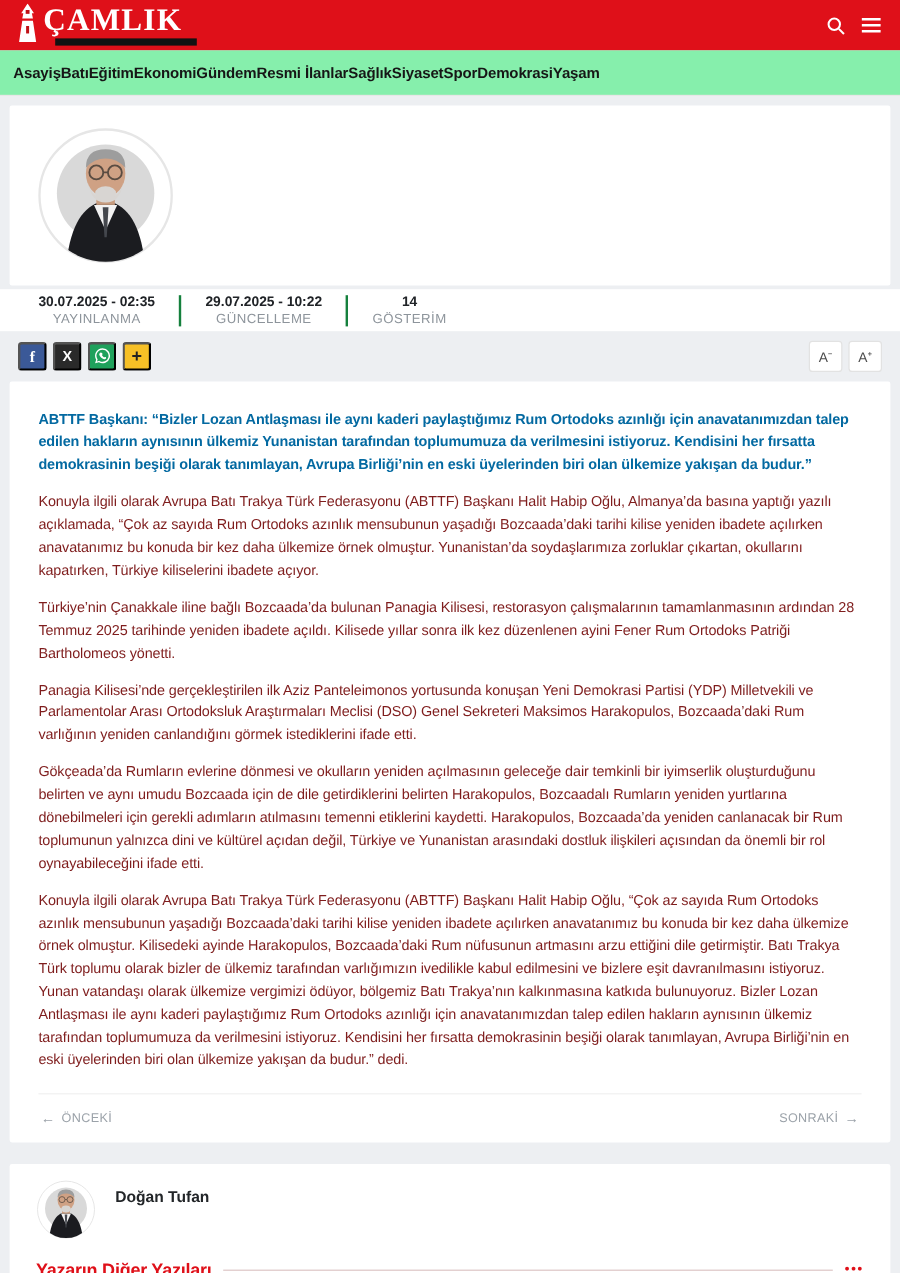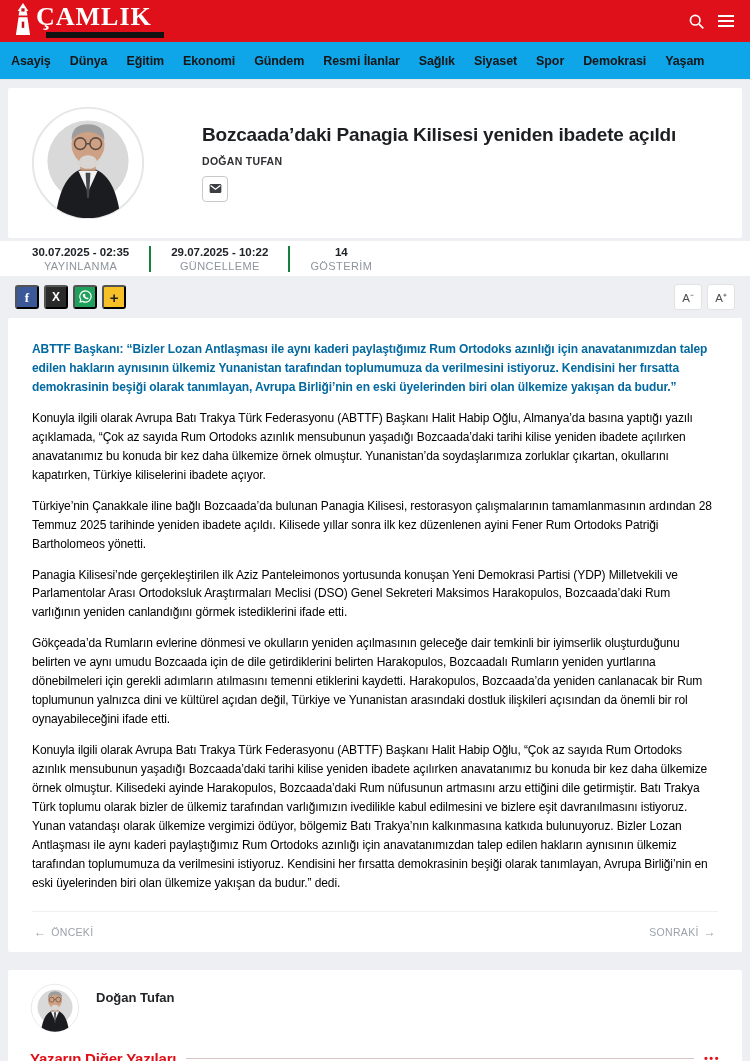--- a/index.html
+++ b/index.html
@@ -21,22 +21,22 @@
   .logo-col { display: flex; flex-direction: column; }
   .logo-text {
     font-family: "Liberation Serif", serif; font-weight: bold; color: #fff;
     font-size: 26px; line-height: 1; letter-spacing: 1px;
   }
   .logo-tagline { height: 6px; width: 118px; background: #121212; margin: 2px 0 0 10px; }
   .topbar-actions { display: flex; align-items: center; gap: 13px; }
   .icon-btn { display: flex; align-items: center; cursor: pointer; }
   
   .nav {
-    background: #0ea5e9; height: 38px; display: flex; align-items: center;
-    padding: 0 11px; gap: 19px; border-bottom: 1px solid #e7e7e7;
+    background: #86efac; height: 38px; display: flex; align-items: center;
+    padding: 0 11px; border-bottom: 1px solid #e7e7e7;
   }
   .nav-item {
     font-size: 12.5px; font-weight: bold; color: #161616;
     text-decoration: none; letter-spacing: -0.1px; white-space: nowrap; cursor: pointer;
   }
   
   .page { padding: 8px; }
   .card { background: #fff; border-radius: 2px; }
   
   .article-head { display: flex; align-items: center; padding: 12px 22px; height: 150px; margin-bottom: 3px; }
@@ -69,21 +69,21 @@
   .share-plus { background: var(--plus-yellow, #f6c026); color: #222; font-size: 15px; }
   .font-controls { display: flex; gap: 5px; }
   .font-btn {
     width: 28px; height: 26px; background: #fff; border: 1px solid #e2e2e2; border-radius: 3px;
     font-size: 11.5px; color: #4d4d4d; display: flex; align-items: center; justify-content: center; cursor: pointer;
   }
   
   .article-body { padding: 22px 24px 0; }
   .lead, .para {
     font-size: 12px; line-height: 1.58; letter-spacing: -0.1px;
-    color: #000000; margin: 0 0 12px; text-align: left;
+    color: #7f1d1d; margin: 0 0 12px; text-align: left;
   }
   .lead { font-weight: bold; color: #0369a1; }
   .pager {
     display: flex; justify-content: space-between; align-items: center;
     border-top: 1px solid #f0f0f0; margin-top: 18px; padding: 13px 2px;
   }
   .pager a {
     font-size: 10.5px; color: #9ba2a9; text-decoration: none; letter-spacing: 0.3px; cursor: pointer;
     display: flex; align-items: center; gap: 5px;
   }
@@ -126,21 +126,21 @@
       <svg width="16" height="14" viewBox="0 0 16 14">
         <path stroke="#fff" stroke-width="2" d="M0 2h16M0 7h16M0 12h16"></path>
       </svg>
     </span>
   </div>
 </header>
 
 <nav class="nav">
 
 <a class="nav-item">Asayiş</a>
-    <a class="nav-item">Dünya</a>
+    <a class="nav-item">Batı</a>
     <a class="nav-item">Eğitim</a>
     <a class="nav-item">Ekonomi</a>
     <a class="nav-item">Gündem</a>
     <a class="nav-item">Resmi İlanlar</a>
     <a class="nav-item">Sağlık</a>
     <a class="nav-item">Siyaset</a>
     <a class="nav-item">Spor</a>
     <a class="nav-item">Demokrasi</a>
     <a class="nav-item">Yaşam</a>
   </nav>
@@ -163,32 +163,20 @@
         <rect x="52" y="52" width="16" height="16" fill="#c69b7e"></rect>
         <ellipse cx="60" cy="41" rx="17" ry="20" fill="#cfa184"></ellipse>
         <path d="M43 36 Q43 20 60 20 Q77 20 77 36 Q70 28 60 28 Q50 28 43 36 Z" fill="#9d9d9d"></path>
         <path d="M45 48 Q47 66 60 66 Q73 66 75 48 Q73 62 60 62 Q47 62 45 48 Z" fill="#d8d5d2"></path>
         <ellipse cx="60" cy="58" rx="9" ry="6" fill="#d8d5d2"></ellipse>
         <circle cx="52" cy="40" r="6" fill="none" stroke="#5a4c42" stroke-width="1.6"></circle>
         <circle cx="68" cy="40" r="6" fill="none" stroke="#5a4c42" stroke-width="1.6"></circle>
         <line x1="58" y1="40" x2="62" y2="40" stroke="#5a4c42" stroke-width="1.6"></line>
       </g>
     </svg>
-    <div class="head-main">
-      <h1 class="article-title">Bozcaada’daki Panagia Kilisesi yeniden ibadete açıldı</h1>
-      <div class="author-name">DOĞAN TUFAN</div>
-      <button class="email-btn">
-        <span>
-          <svg width="13" height="11" viewBox="0 0 20 16">
-            <rect x="1" y="1" width="18" height="14" rx="2" fill="#3b3f43"></rect>
-            <path d="M2.5 3.5l7.5 5.5 7.5-5.5" stroke="#fff" stroke-width="2" fill="none"></path>
-          </svg>
-        </span>
-      </button>
-    </div>
   </section>
 
   <div class="meta-strip">
     <div class="meta-item">
       <div class="meta-value">30.07.2025 - 02:35</div>
       <div class="meta-label">YAYINLANMA</div>
     </div>
     <div class="meta-item">
       <div class="meta-value">29.07.2025 - 10:22</div>
       <div class="meta-label">GÜNCELLEME</div>

